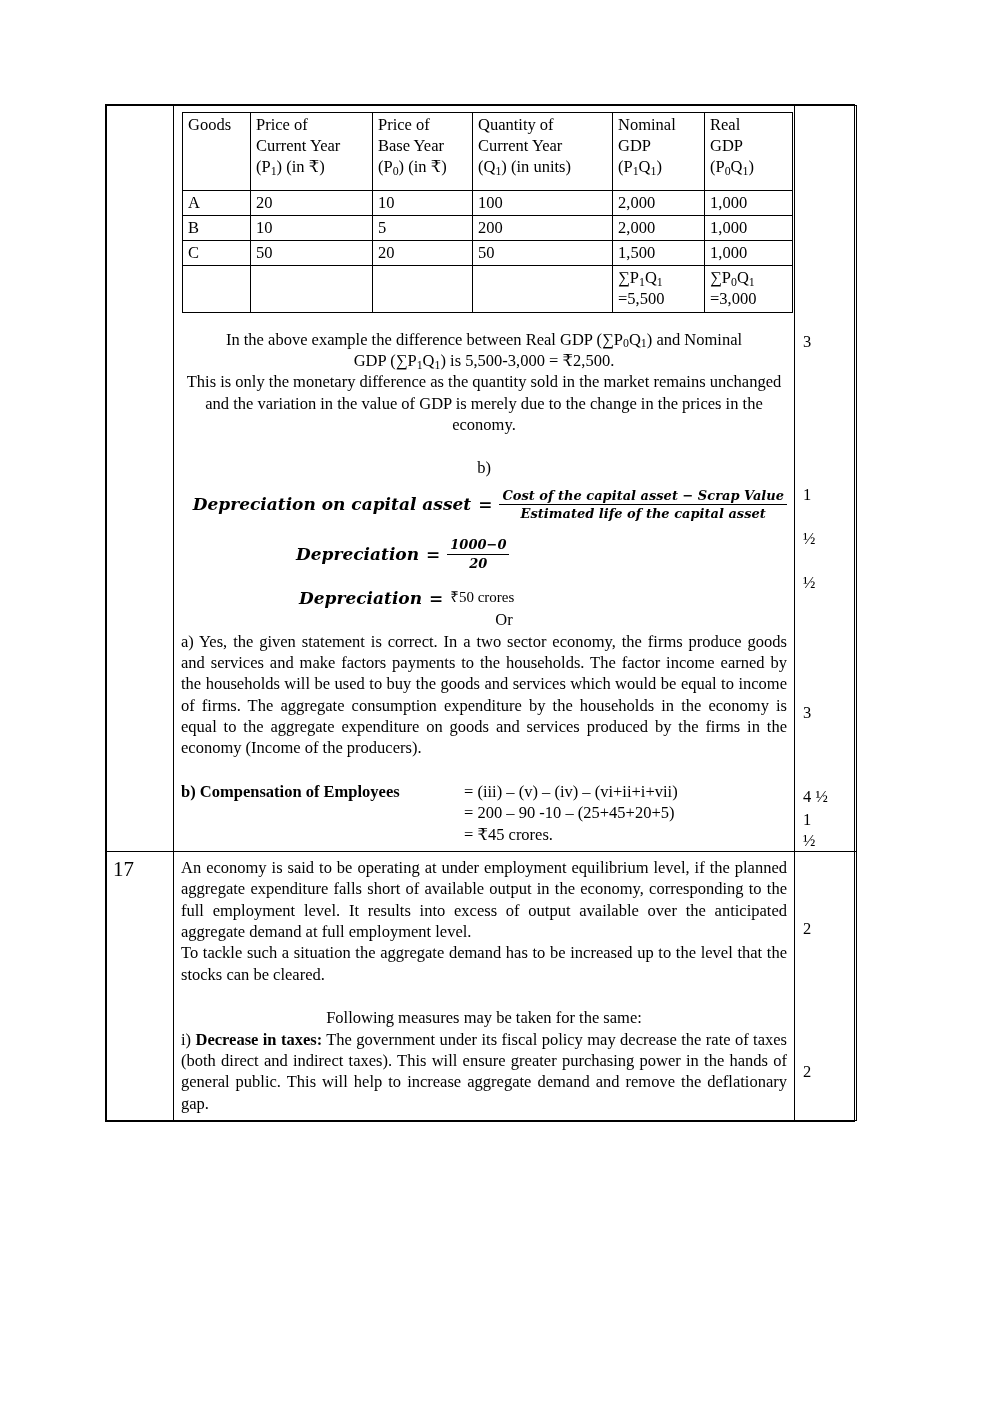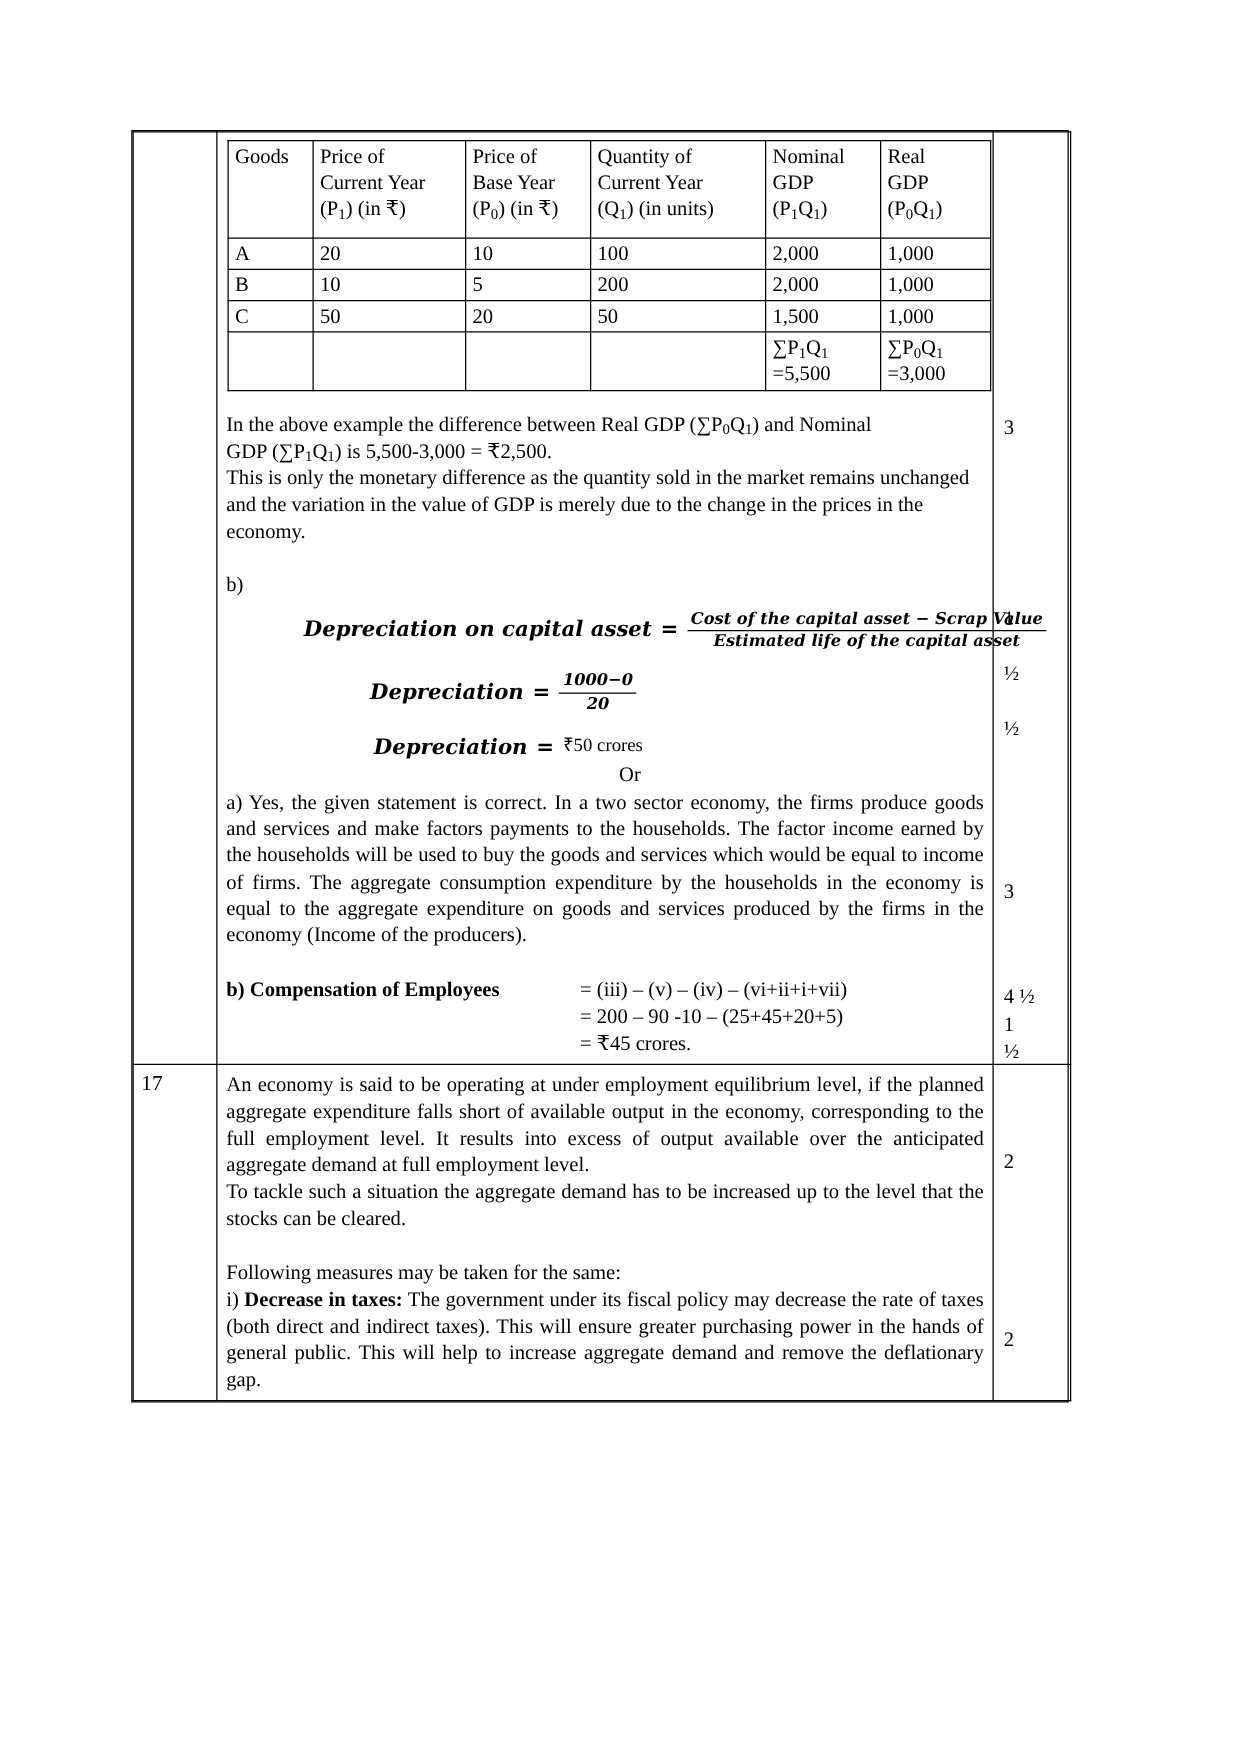--- a/index.html
+++ b/index.html
@@ -41,21 +41,21 @@
   .outer td {
     border: 1.2px solid #000;
     vertical-align: top;
     padding: 0;
   }
   .col-qno { width: 67px; }
   .col-body { width: 621px; }
   .col-marks { width: 62px; }
 
   .qno {
-    font-size: 17px;
+    font-size: 21px;
     padding: 4px 0 0 6px;
     line-height: 1.28;
   }
 
   .body-cell {
     padding: 5px 7px 6px 7px;
     font-size: 16.5px;
     line-height: 1.3;
   }
 
@@ -104,20 +104,21 @@
     vertical-align: baseline;
     position: relative;
     bottom: -0.22em;
   }
 
   
   .para {
     margin: 0;
     font-size: 16.5px;
     line-height: 1.295;
+    text-align: center;
   }
   .para.just { text-align: justify; text-align-last: left; }
   .spacer-sm { height: 9px; }
   .spacer-md { height: 16px; }
   .spacer-lg { height: 22px; }
 
   
   .math-line {
     font-family: "DejaVu Serif", "Liberation Serif", serif;
     font-style: italic;
@@ -139,21 +140,21 @@
   }
   .frac .num {
     border-bottom: 1.6px solid #000;
     padding: 0 3px 1px 3px;
     white-space: nowrap;
   }
   .frac .den {
     padding: 1px 3px 0 3px;
     white-space: nowrap;
   }
-  .math-row-1 { justify-content: space-between; padding-left: 62px; }
+  .math-row-1 { justify-content: flex-end; padding-left: 62px; }
   .math-row-2 { justify-content: flex-start; padding-left: 115px; }
   .math-row-3 {
     justify-content: flex-start;
     padding-left: 118px;
     font-weight: bold;
   }
   .math-row-3 .normtxt {
     font-style: normal;
     font-weight: normal;
     font-family: "Liberation Serif", serif;

